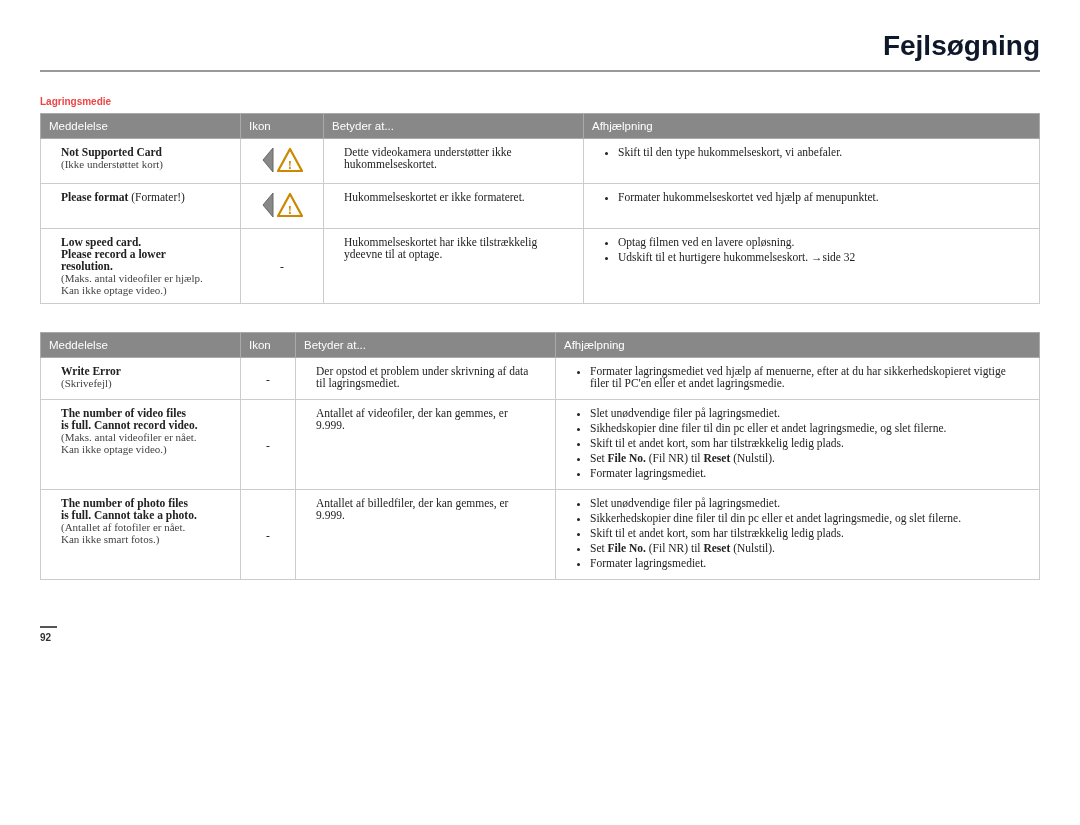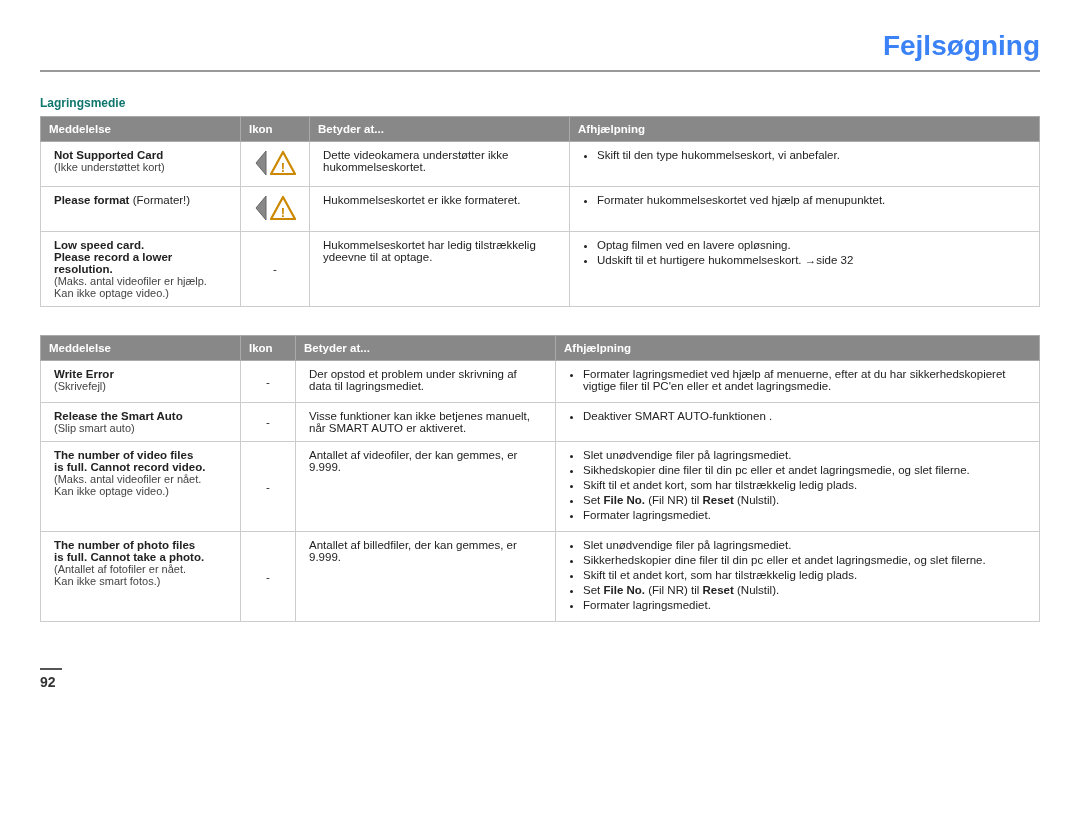--- a/index.html
+++ b/index.html
@@ -9,67 +9,68 @@
       background: #fff;
       color: #222;
       padding: 30px 40px 40px 40px;
       width: 1080px;
       min-height: 825px;
     }
     .page-title {
       text-align: right;
       font-size: 28px;
       font-weight: bold;
-      color: #3b82f6;
+      color: #0f172a;
       border-bottom: 2px solid #999;
       padding-bottom: 8px;
       margin-bottom: 24px;
     }
     .section-title {
-      font-size: 12px;
+      font-size: 10px;
       font-weight: bold;
       margin-bottom: 6px;
-      color: #0f766e;
+      color: #ef4444;
     }
     .section {
       margin-bottom: 28px;
     }
     table {
       width: 100%;
       border-collapse: collapse;
       font-size: 11.5px;
     }
     thead tr {
       background: #888;
       color: #fff;
     }
     thead th {
       padding: 6px 8px;
       text-align: left;
-      font-weight: bold;
+      font-weight: normal;
       border: 1px solid #aaa;
     }
     tbody tr {
       border: 1px solid #ccc;
     }
     tbody td {
-      padding: 7px 13px;
+      padding: 7px 20px;
       vertical-align: top;
       border: 1px solid #ccc;
+      font-family: Liberation Serif, serif;
     }
     td.col-message { width: 200px; }
     td.col-icon { width: 55px; text-align: center; vertical-align: middle; }
     td.col-means { width: 260px; }
     td.col-help { width: auto; }
     .bold { font-weight: bold; }
     .small { font-size: 11px; color: #444; }
     ul.help-list { padding-left: 14px; }
     ul.help-list li { margin-bottom: 3px; list-style: disc; }
     .page-number {
-      font-size: 14px;
+      font-size: 10px;
       font-weight: bold;
       color: #333;
       margin-top: 18px;
       border-top: 2px solid #555;
       padding-top: 4px;
       display: inline-block;
       padding-right: 6px;
     }
   </style>
 </head>
@@ -124,21 +125,21 @@
             <td class="col-means">Hukommelseskortet er ikke formateret.</td>
             <td class="col-help">
               <ul class="help-list">
                 <li>Formater hukommelseskortet ved hjælp af menupunktet.</li>
               </ul>
             </td>
           </tr>
           <tr>
             <td class="col-message"><span class="bold">Low speed card.</span><br><span class="bold">Please record a lower resolution.</span><br><span class="small">(Maks. antal videofiler er hjælp. Kan ikke optage video.)</span></td>
             <td class="col-icon">-</td>
-            <td class="col-means">Hukommelseskortet har ledig tilstrækkelig ydeevne til at optage.</td>
+            <td class="col-means">Hukommelseskortet har ikke tilstrækkelig ydeevne til at optage.</td>
             <td class="col-help">
               <ul class="help-list">
                 <li>Optag filmen ved en lavere opløsning.</li>
                 <li>Udskift til et hurtigere hukommelseskort. →side 32</li>
               </ul>
             </td>
           </tr>
         </tbody>
       </table>
     </div>
@@ -157,30 +158,20 @@
             <td class="col-message"><span class="bold">Write Error</span><br><span class="small">(Skrivefejl)</span></td>
             <td class="col-icon">-</td>
             <td class="col-means">Der opstod et problem under skrivning af data til lagringsmediet.</td>
             <td class="col-help">
               <ul class="help-list">
                 <li>Formater lagringsmediet ved hjælp af menuerne, efter at du har sikkerhedskopieret vigtige filer til PC'en eller et andet lagringsmedie.</li>
               </ul>
             </td>
           </tr>
           <tr>
-            <td class="col-message"><span class="bold">Release the Smart Auto</span><br><span class="small">(Slip smart auto)</span></td>
-            <td class="col-icon">-</td>
-            <td class="col-means">Visse funktioner kan ikke betjenes manuelt, når SMART AUTO er aktiveret.</td>
-            <td class="col-help">
-              <ul class="help-list">
-                <li>Deaktiver SMART AUTO-funktionen .</li>
-              </ul>
-            </td>
-          </tr>
-          <tr>
             <td class="col-message"><span class="bold">The number of video files</span><br><span class="bold">is full. Cannot record video.</span><br><span class="small">(Maks. antal videofiler er nået.</span><br><span class="small">Kan ikke optage video.)</span></td>
             <td class="col-icon">-</td>
             <td class="col-means">Antallet af videofiler, der kan gemmes, er 9.999.</td>
             <td class="col-help">
               <ul class="help-list">
                 <li>Slet unødvendige filer på lagringsmediet.</li>
                 <li>Sikhedskopier dine filer til din pc eller et andet lagringsmedie, og slet filerne.</li>
                 <li>Skift til et andet kort, som har tilstrækkelig ledig plads.</li>
                 <li>Set <b>File No.</b> (Fil NR) til <b>Reset</b> (Nulstil).</li>
                 <li>Formater lagringsmediet.</li>

